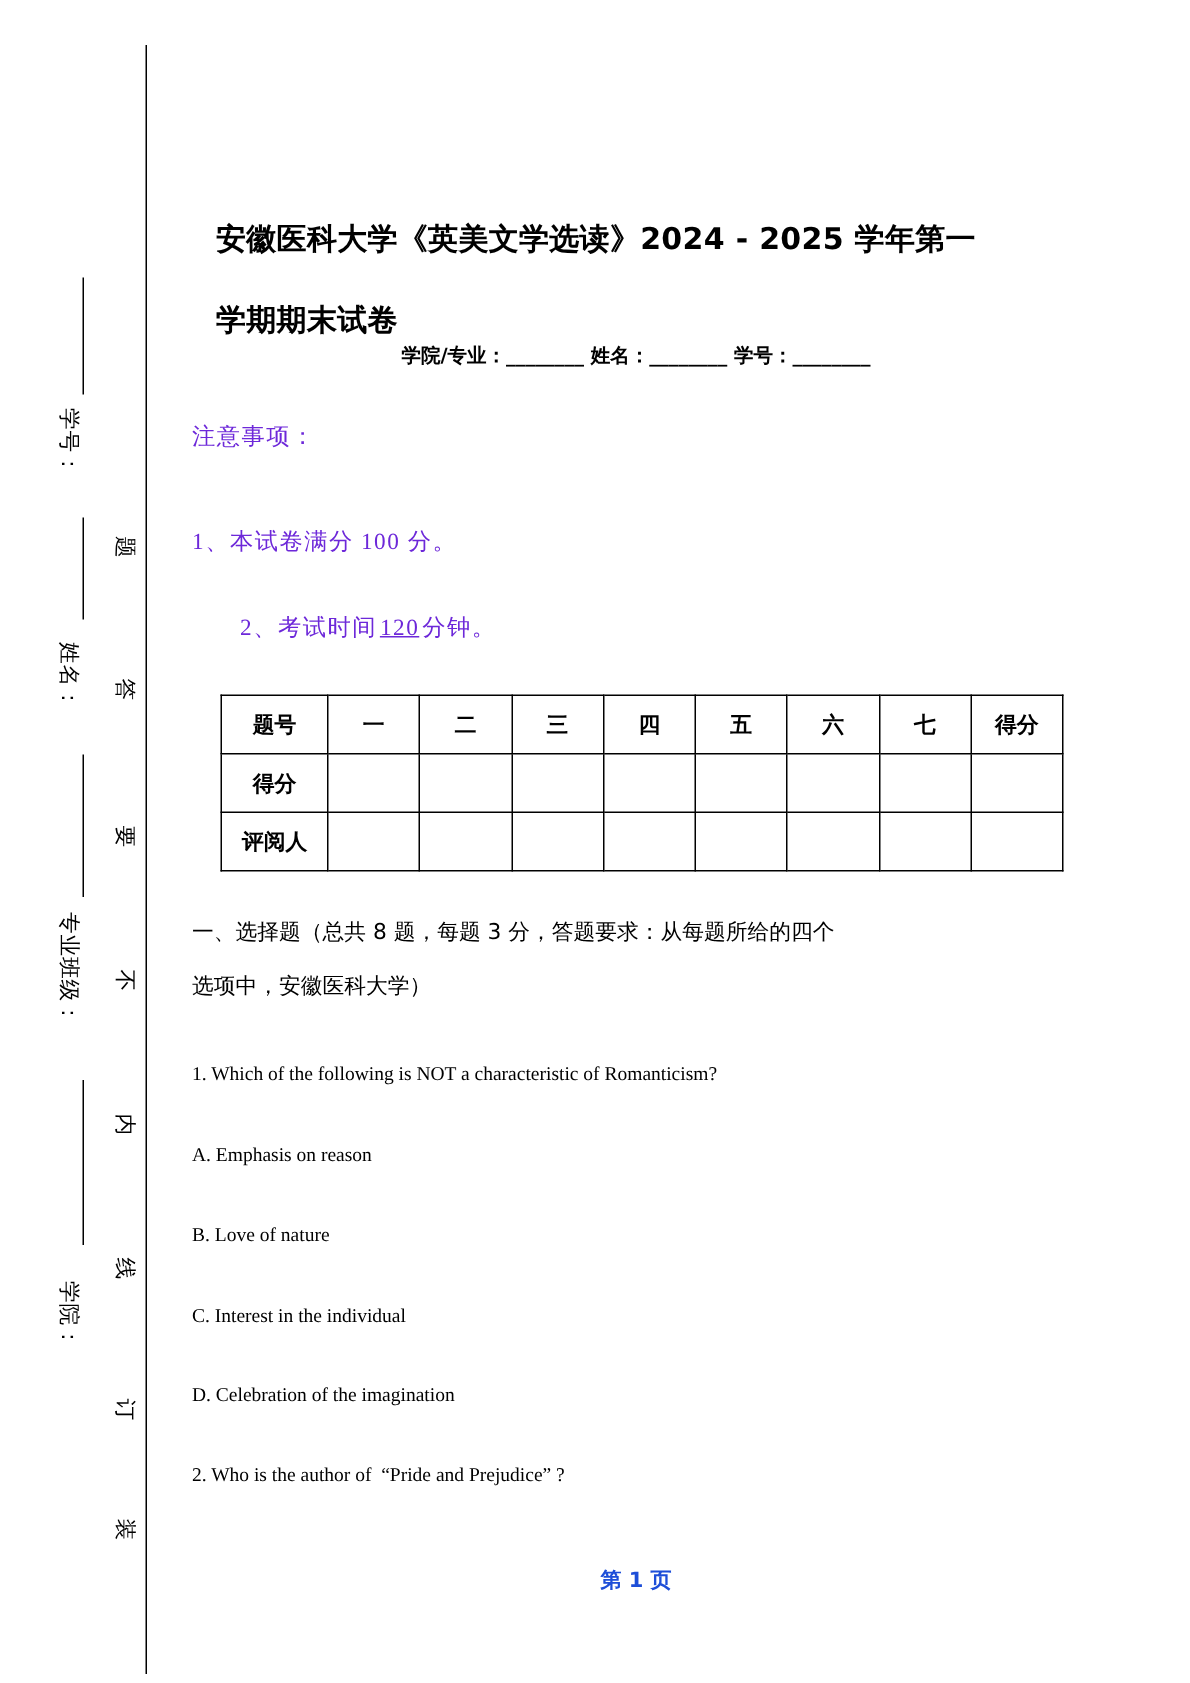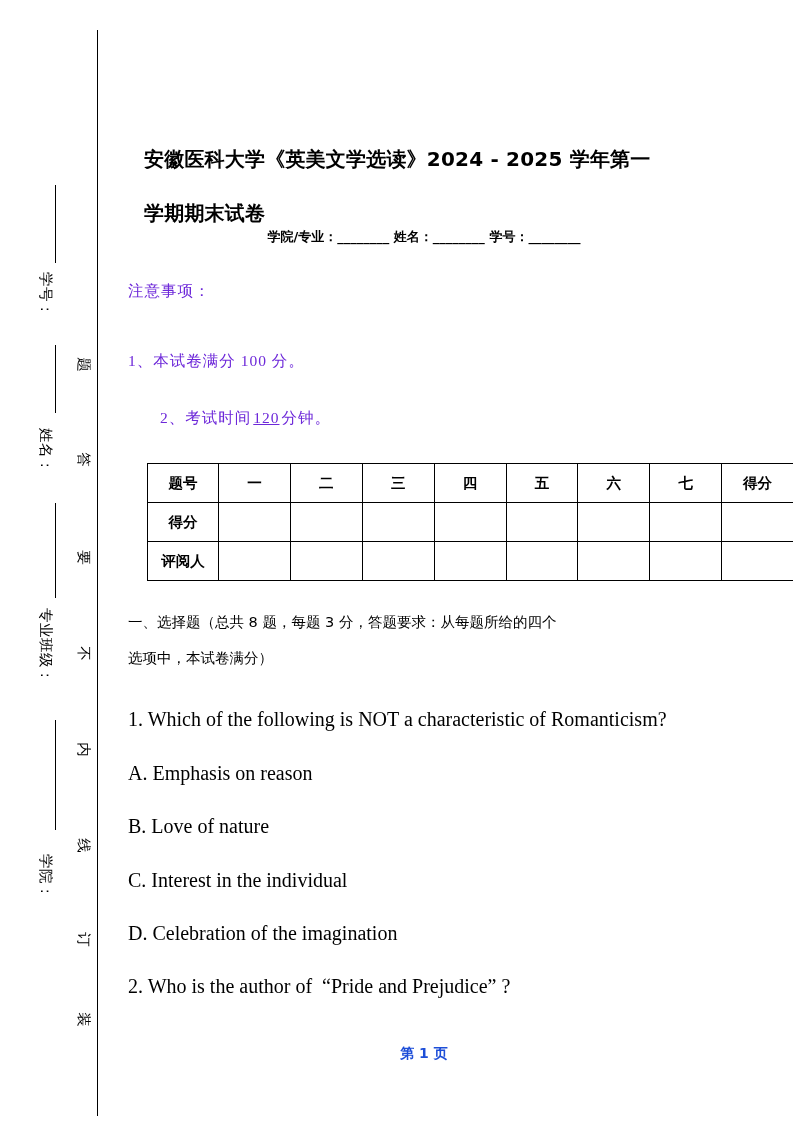--- a/index.html
+++ b/index.html
@@ -123,21 +123,21 @@
 
   
   #score-table-wrap {
     position: absolute;
     left: 19px;
     top: 463px;
     width: 562px;
   }
   table.score-table {
     border-collapse: collapse;
-    width: 647px;
+    width: 562px;
     table-layout: fixed;
   }
   table.score-table td {
     border: 1px solid #000000;
     height: 38px;
     text-align: center;
     vertical-align: middle;
     font-family: "DejaVu Sans", "Liberation Sans", sans-serif;
     font-weight: bold;
     font-size: 14.5px;
@@ -155,21 +155,21 @@
     font-family: "DejaVu Sans", "Liberation Sans", sans-serif;
     font-size: 14.5px;
     line-height: 36px;
     color: #000000;
   }
   .q-line {
     position: absolute;
     left: 0;
     width: 592px;
     font-family: "Liberation Serif", "DejaVu Serif", serif;
-    font-size: 20px;
+    font-size: 13px;
     color: #000000;
     white-space: pre;
   }
 
   
   #footer {
     position: absolute;
     left: 128px;
     top: 1045px;
     width: 592px;
@@ -261,21 +261,21 @@
             <td></td>
             <td></td>
             <td></td>
           </tr>
         </tbody>
       </table>
     </div>
 
     <div id="section-heading">
       <div>一、选择题（总共 8 题，每题 3 分，答题要求：从每题所给的四个</div>
-      <div>选项中，本试卷满分）</div>
+      <div>选项中，安徽医科大学）</div>
     </div>
 
     <div class="q-line" style="top:708px;">1. Which of the following is NOT a characteristic of Romanticism?</div>
     <div class="q-line" style="top:762px;">A. Emphasis on reason</div>
     <div class="q-line" style="top:815px;">B. Love of nature</div>
     <div class="q-line" style="top:869px;">C. Interest in the individual</div>
     <div class="q-line" style="top:922px;">D. Celebration of the imagination</div>
     <div class="q-line" style="top:975px;">2. Who is the author of  “Pride and Prejudice” ?</div>
 
   </div>

